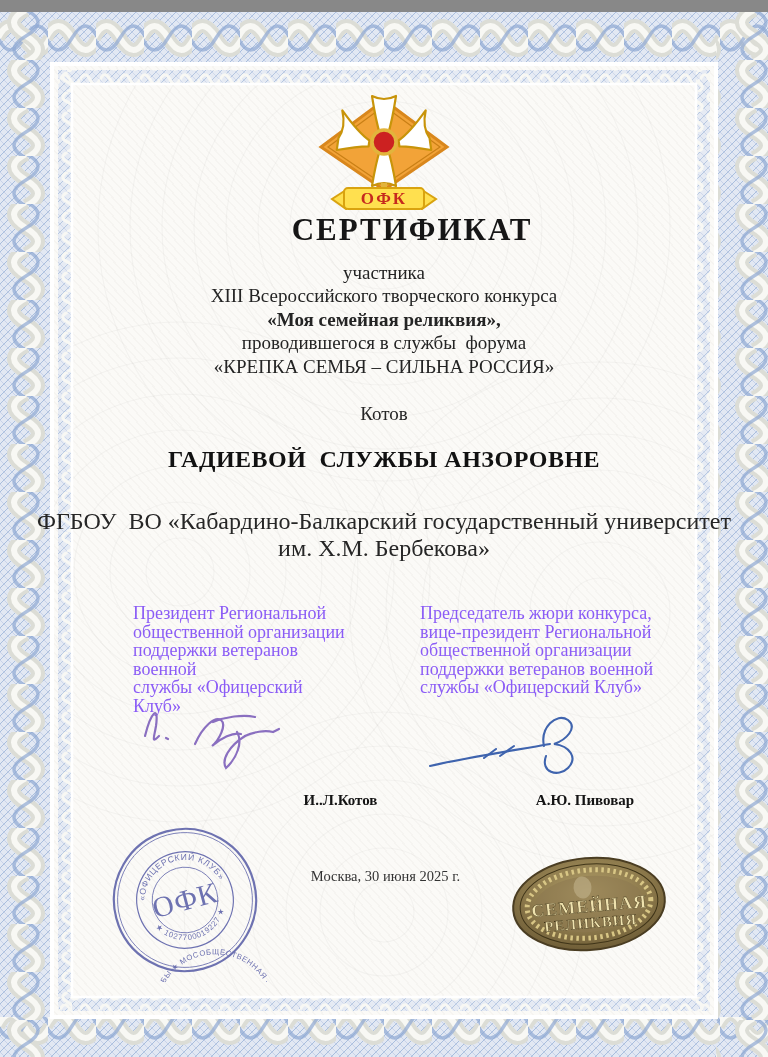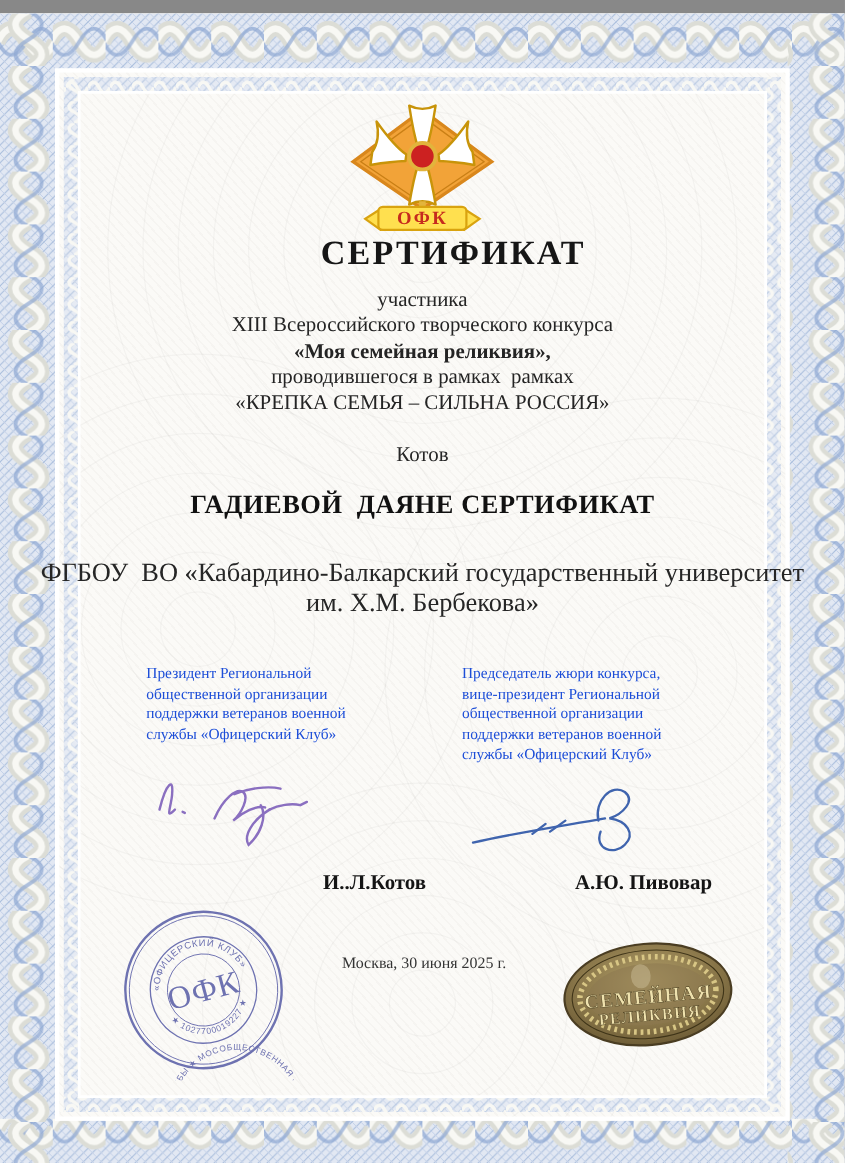--- a/index.html
+++ b/index.html
@@ -18,27 +18,27 @@
   .abs{position:absolute;}
   .keep{white-space:pre-wrap;}
   .center{text-align:center;width:100%;left:0;}
   .logo{left:312px;top:78px;width:144px;height:120px;}
   .cert-title{top:200px;font-size:31px;font-weight:bold;letter-spacing:2px;color:#161616;padding-left:28px;}
   .intro{top:249px;font-size:19px;line-height:23.4px;color:#242424;}
   .intro .b{font-weight:bold;}
   .issued{top:391px;font-size:19px;}
   .recipient{top:434px;font-size:24px;font-weight:bold;letter-spacing:0.5px;color:#111;}
   .institution{top:496px;font-size:24px;line-height:26.5px;}
-  .sig-title{top:592px;font-size:14px;line-height:18.6px;white-space:pre-line;color:#1d4ed8;}
+  .sig-title{top:592px;font-size:18px;line-height:18.6px;white-space:pre-line;color:#8b5cf6;}
   .sig-title.left{left:133px;width:215px;}
   .sig-title.right{left:420px;width:240px;}
   .scribble{position:absolute;}
   .scribble.left{left:133px;top:680px;width:195px;height:98px;}
   .scribble.right{left:424px;top:694px;width:200px;height:98px;}
-  .sig-name{top:780px;font-size:19px;font-weight:bold;text-align:center;color:#141414;}
+  .sig-name{top:780px;font-size:15px;font-weight:bold;text-align:center;color:#141414;}
   .sig-name.left{left:268px;width:145px;}
   .sig-name.right{left:505px;width:160px;}
   .stamp{left:103px;top:806px;width:164px;height:164px;opacity:0.88;}
   .date-line{left:268px;top:856px;width:235px;text-align:center;font-size:14.5px;color:#333;}
   .medal{left:510px;top:843px;width:158px;height:98px;transform:rotate(-5deg);}
 </style>
 </head>
 <body>
 
 <div class="page">
@@ -143,27 +143,27 @@
       </g>
       <text x="72" y="114" text-anchor="middle" font-family="Liberation Serif, DejaVu Serif, serif" font-size="17" font-weight="bold" fill="#c62a1e" letter-spacing="2">ОФК</text>
     </svg>
 
     <div class="abs center cert-title">СЕРТИФИКАТ</div>
 
     <div class="abs center intro">
       <div class="keep">участника</div>
       <div class="keep">XIII Всероссийского творческого конкурса</div>
       <div class="keep b">«Моя семейная реликвия»,</div>
-      <div class="keep">проводившегося в рамках  рамках</div>
+      <div class="keep">проводившегося в службы  форума</div>
       <div class="keep">«КРЕПКА СЕМЬЯ – СИЛЬНА РОССИЯ»</div>
     </div>
 
     <div class="abs center issued">Котов</div>
 
-    <div class="abs center recipient keep">ГАДИЕВОЙ  ДАЯНЕ СЕРТИФИКАТ</div>
+    <div class="abs center recipient keep">ГАДИЕВОЙ  СЛУЖБЫ АНЗОРОВНЕ</div>
 
     <div class="abs center institution">
       <div class="keep">ФГБОУ  ВО «Кабардино-Балкарский государственный университет</div>
       <div class="keep">им. Х.М. Бербекова»</div>
     </div>
 
     <div class="abs sig-title left">Президент Региональной
 общественной организации
 поддержки ветеранов военной
 службы «Офицерский Клуб»</div>

